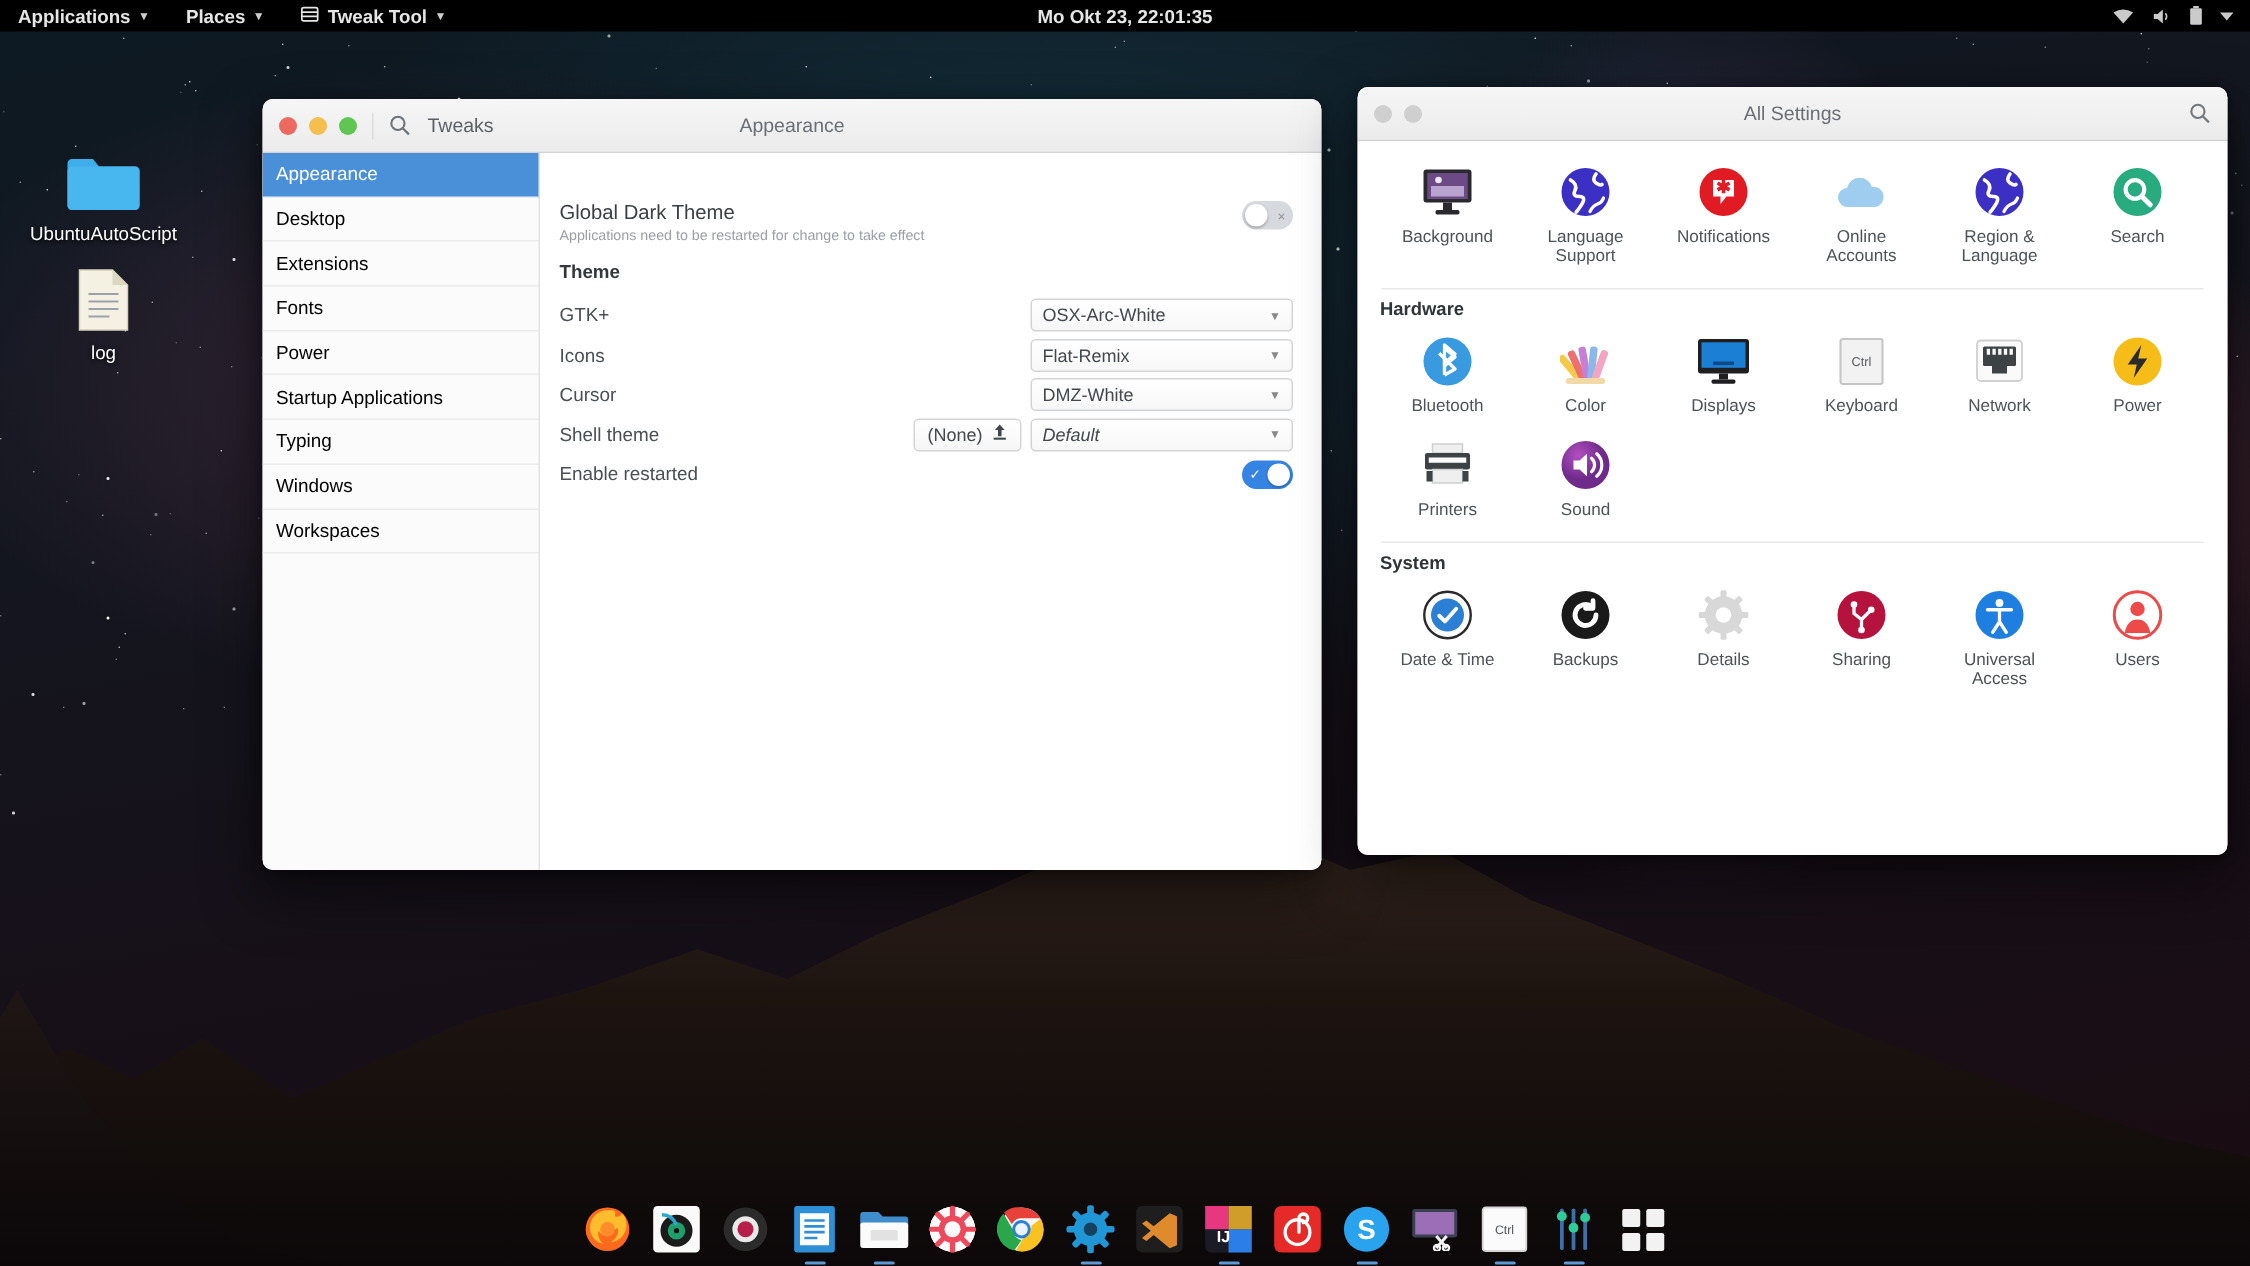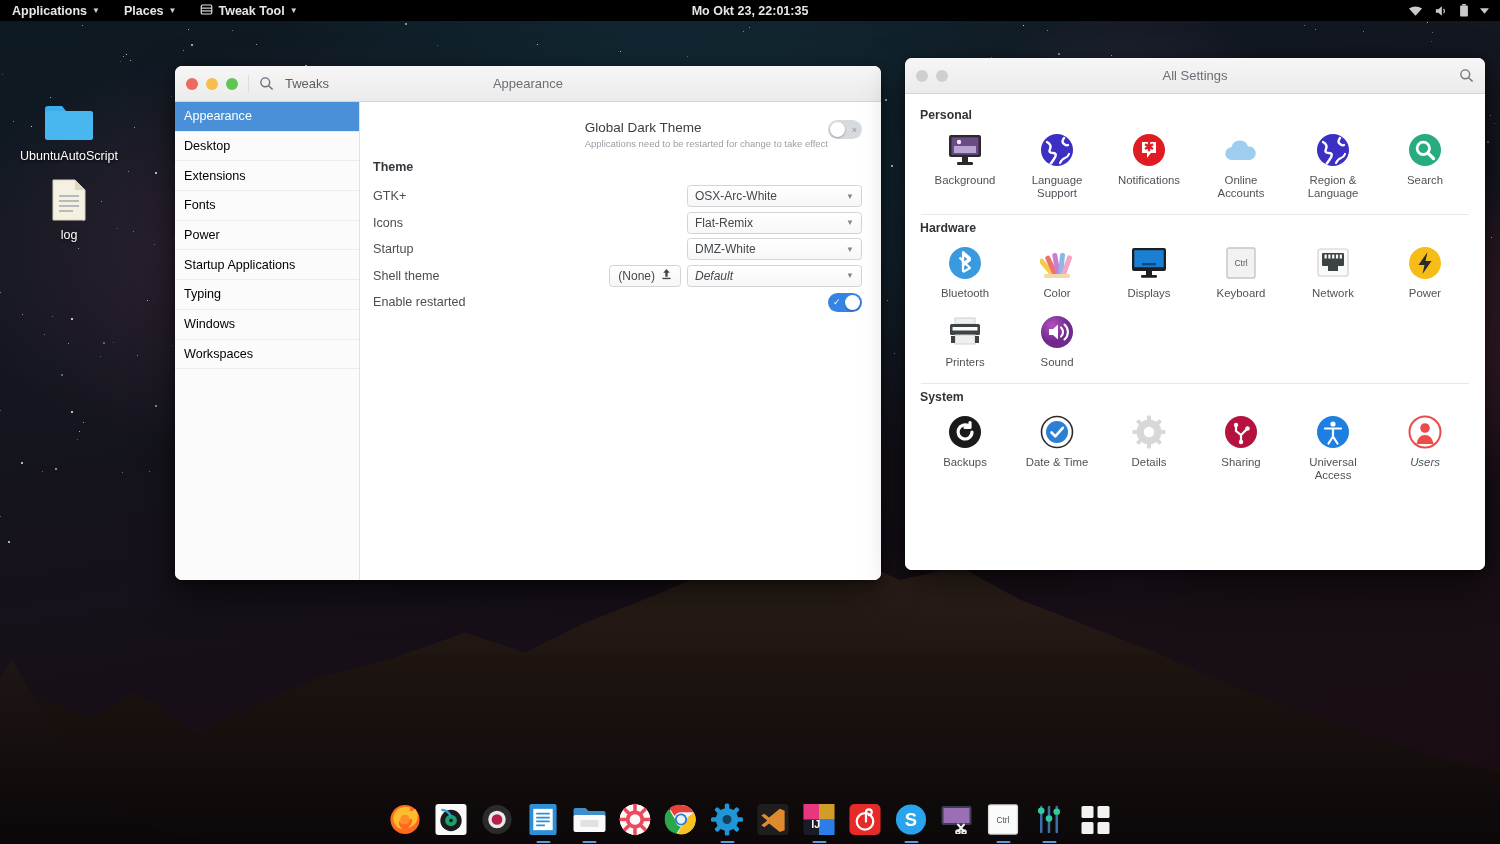--- a/index.html
+++ b/index.html
@@ -83,21 +83,21 @@
   
   .tw-body { display:flex; height:478px; }
   .tw-side { width:185px; background:#fbfbfb; border-right:1px solid #e2e2e2; }
   .tw-row {
     height:29.7px; display:flex; align-items:center; padding-left:9px;
     font-size:12.6px; color:#000000; border-bottom:1px solid #ececec; cursor:pointer;
   }
   .tw-row.sel { background:#4a90d9; color:#fff; }
   .tw-main { flex:1; padding:18px 19px 0 13px; background:#fff; }
 
-  .gd-row { display:flex; align-items:flex-start; justify-content:flex-end; }
+  .gd-row { display:flex; align-items:flex-start; justify-content:space-between;margin-top:14px; }
   .gd-title { font-size:13.5px; color:#3b4045; }
   .gd-sub { font-size:9.5px; color:#9aa0a6; margin-top:3px; }
   .sect-h { font-size:12.5px; font-weight:bold; color:#33383d; margin:11px 0 9px 0; }
 
   .set-row { display:flex; align-items:center; height:26.5px; margin-bottom:0; }
   .set-lbl { font-size:12.6px; color:#4a4f54; flex:1; }
   .combo {
     width:175px; height:22px; border:1px solid #d2d4d6; border-radius:3.5px;
     background:linear-gradient(180deg,#fff 0%,#f7f7f8 100%);
     display:flex; align-items:center; padding:0 7px; font-size:12px; color:#43484d;
@@ -719,21 +719,21 @@
 
       <div class="set-row">
         <span class="set-lbl">Icons</span>
         <div class="combo">
           <span class="cv">Flat-Remix</span>
           <span class="ar">▼</span>
         </div>
       </div>
 
       <div class="set-row">
-        <span class="set-lbl">Startup</span>
+        <span class="set-lbl">Cursor</span>
         <div class="combo">
           <span class="cv">DMZ-White</span>
           <span class="ar">▼</span>
         </div>
       </div>
 
       <div class="set-row">
         <span class="set-lbl">Shell theme</span>
         <div class="none-btn">
           <span>(None)</span>
@@ -770,21 +770,20 @@
     </div>
     <span class="hdr-title">All Settings</span>
     <span class="hdr-right hdr-search">
       <svg width="15" height="15" viewBox="0 0 16 16">
           <circle cx="6.7" cy="6.7" r="4.7" fill="none" stroke="#72787d" stroke-width="1.5"></circle>
           <line x1="10.3" y1="10.3" x2="14.5" y2="14.5" stroke="#72787d" stroke-width="1.6"></line>
         </svg>
     </span>
   </div>
   <div class="st-body" id="st-body">
-      <div class="st-sect">Personal</div>
       <div class="st-grid">
         <div class="st-cell">
           <div class="ico">
             <svg width="36" height="32" viewBox="0 0 36 32">
               <rect x="2" y="1" width="32" height="22" rx="2" fill="#2a2a2e"></rect>
               <rect x="4.5" y="3.3" width="27" height="17.4" fill="#6c4a86"></rect>
               <rect x="7" y="12" width="22" height="7" fill="#b9a4cf"></rect>
               <circle cx="12" cy="8" r="2.2" fill="#f0e6f7"></circle>
               <rect x="15" y="23" width="6" height="5" fill="#2a2a2e"></rect>
               <rect x="10" y="28" width="16" height="3" rx="1.2" fill="#2a2a2e"></rect>
@@ -952,36 +951,36 @@
           </div>
           <div class="cap" style="white-space: pre-line;">Sound</div>
         </div>
       </div>
       <div class="st-div"></div>
       <div class="st-sect">System</div>
       <div class="st-grid">
         <div class="st-cell">
           <div class="ico">
             <svg width="34" height="34" viewBox="0 0 34 34">
+              <circle cx="17" cy="17" r="15.5" fill="#fff" stroke="#2b2b2b" stroke-width="1.6"></circle>
+              <circle cx="17" cy="17" r="11" fill="#2b7fd4"></circle>
+              <path d="M11.5 17.5l3.8 3.8 7.5-8.5" stroke="#fff" stroke-width="2.6" fill="none" stroke-linecap="round" stroke-linejoin="round"></path>
+            </svg>
+          </div>
+          <div class="cap" style="white-space: pre-line;">Date &amp; Time</div>
+        </div>
+        <div class="st-cell">
+          <div class="ico">
+            <svg width="34" height="34" viewBox="0 0 34 34">
               <circle cx="17" cy="17" r="16" fill="#1a1a1a"></circle>
               <path d="M24 17a7 7 0 1 1-3.2-5.9" fill="none" stroke="#fff" stroke-width="3.2" stroke-linecap="round"></path>
               <path d="M22 7.5v5h-5" fill="none" stroke="#fff" stroke-width="3.2" stroke-linecap="round" stroke-linejoin="round"></path>
             </svg>
           </div>
           <div class="cap" style="white-space: pre-line;">Backups</div>
-        </div>
-        <div class="st-cell">
-          <div class="ico">
-            <svg width="34" height="34" viewBox="0 0 34 34">
-              <circle cx="17" cy="17" r="15.5" fill="#fff" stroke="#2b2b2b" stroke-width="1.6"></circle>
-              <circle cx="17" cy="17" r="11" fill="#2b7fd4"></circle>
-              <path d="M11.5 17.5l3.8 3.8 7.5-8.5" stroke="#fff" stroke-width="2.6" fill="none" stroke-linecap="round" stroke-linejoin="round"></path>
-            </svg>
-          </div>
-          <div class="cap" style="white-space: pre-line;">Date &amp; Time</div>
         </div>
         <div class="st-cell">
           <div class="ico">
             <svg width="34" height="34" viewBox="0 0 34 34">
               <g fill="#d8d8d8">
                 <circle cx="17" cy="17" r="12.5"></circle>
                 <g>
                   <rect x="15" y="0.5" width="4" height="7" rx="1" transform="rotate(0 17 17)"></rect>
                   <rect x="15" y="0.5" width="4" height="7" rx="1" transform="rotate(45 17 17)"></rect>
                   <rect x="15" y="0.5" width="4" height="7" rx="1" transform="rotate(90 17 17)"></rect>
@@ -1022,21 +1021,21 @@
 Access</div>
         </div>
         <div class="st-cell">
           <div class="ico">
             <svg width="34" height="34" viewBox="0 0 34 34">
               <circle cx="17" cy="17" r="15.5" fill="none" stroke="#ed4a4a" stroke-width="2"></circle>
               <circle cx="17" cy="13" r="4.8" fill="#ed4a4a"></circle>
               <path d="M8.5 29q1.5-9 8.5-9t8.5 9z" fill="#ed4a4a"></path>
             </svg>
           </div>
-          <div class="cap" style="white-space: pre-line; font-style: italic;">Users</div>
+          <div class="cap" style="white-space: pre-line;">Users</div>
         </div>
       </div>
     </div>
 </div>
 
 <div id="dock">
     <div class="dk">
       <svg width="33" height="33" viewBox="0 0 34 34">
         <circle cx="17" cy="17" r="15" fill="#ff6a1f"></circle>
         <path d="M17 4c-7 0-12 5.5-12 12 0 6 4 10 9 11-3-3-4-6-3-9 1.5 3 4 4 6 3-2-1.5-2.5-4-1-6 2 3 6 3 8 1 1 4-1 8-5 10 7-1 11-6 11-12 0-3-1-6-3-8-1 2-3 3-5 2 1-2 0-4-2-4z" fill="#ffbd2e"></path>

